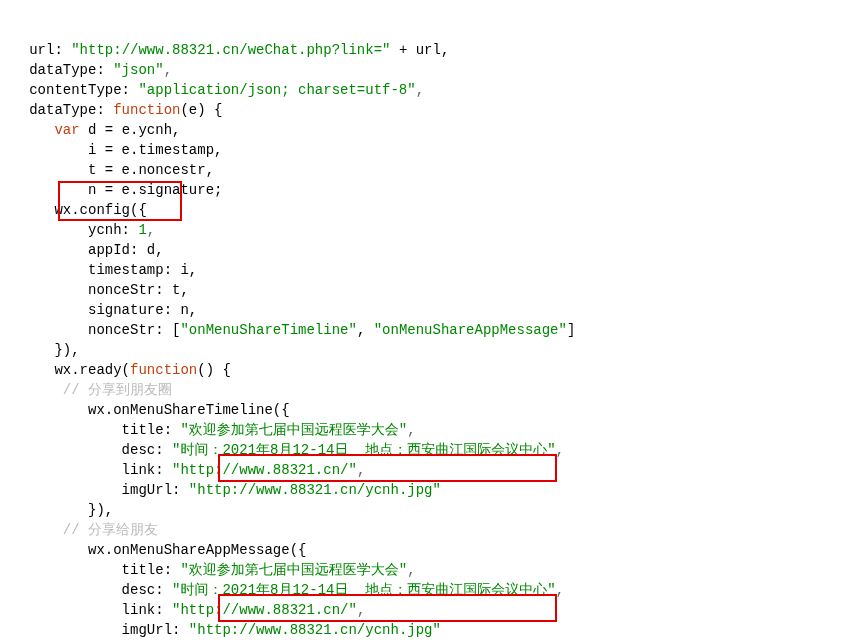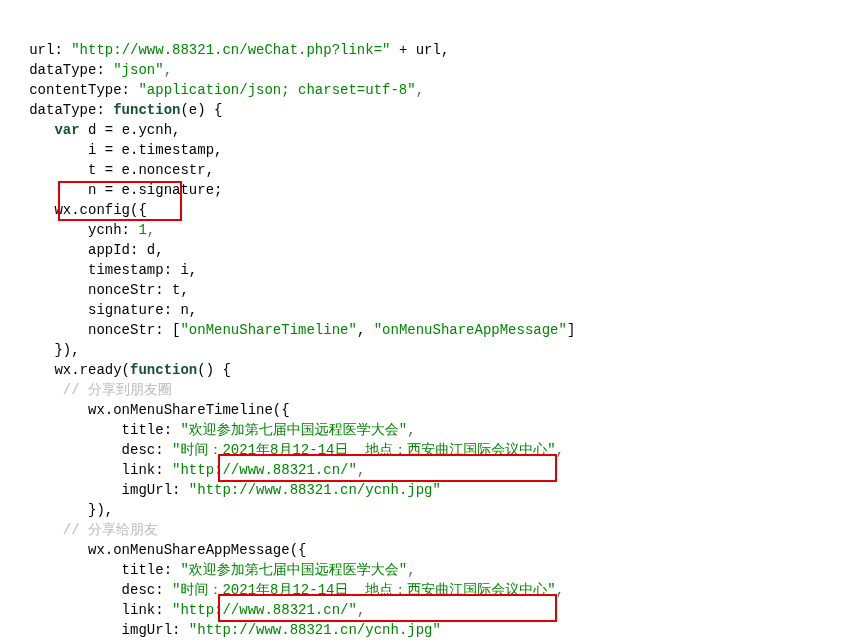--- a/index.html
+++ b/index.html
@@ -10,21 +10,21 @@
     font-size: 14px;
     line-height: 20px;
     white-space: pre;
     color: #000;
   }
   .container {
     padding: 0 4px;
     position: relative;
   }
   .c-black { color: #000000; }
-  .c-key   { color: #14532d; font-weight: bold; margin-top: 33px; } 
+  .c-key   { color: #c2410c; font-weight: normal; margin-top: 33px; } 
   .c-str   { color: #008800; }  
   .c-num   { color: #008800; }  
   .c-comm  { color: #bbbbbb; text-align: right; }  
   .c-punct { color: #666666; }  
 
   .box {
     position: absolute;
     border: 2px solid #e00000;
     pointer-events: none;
   }

